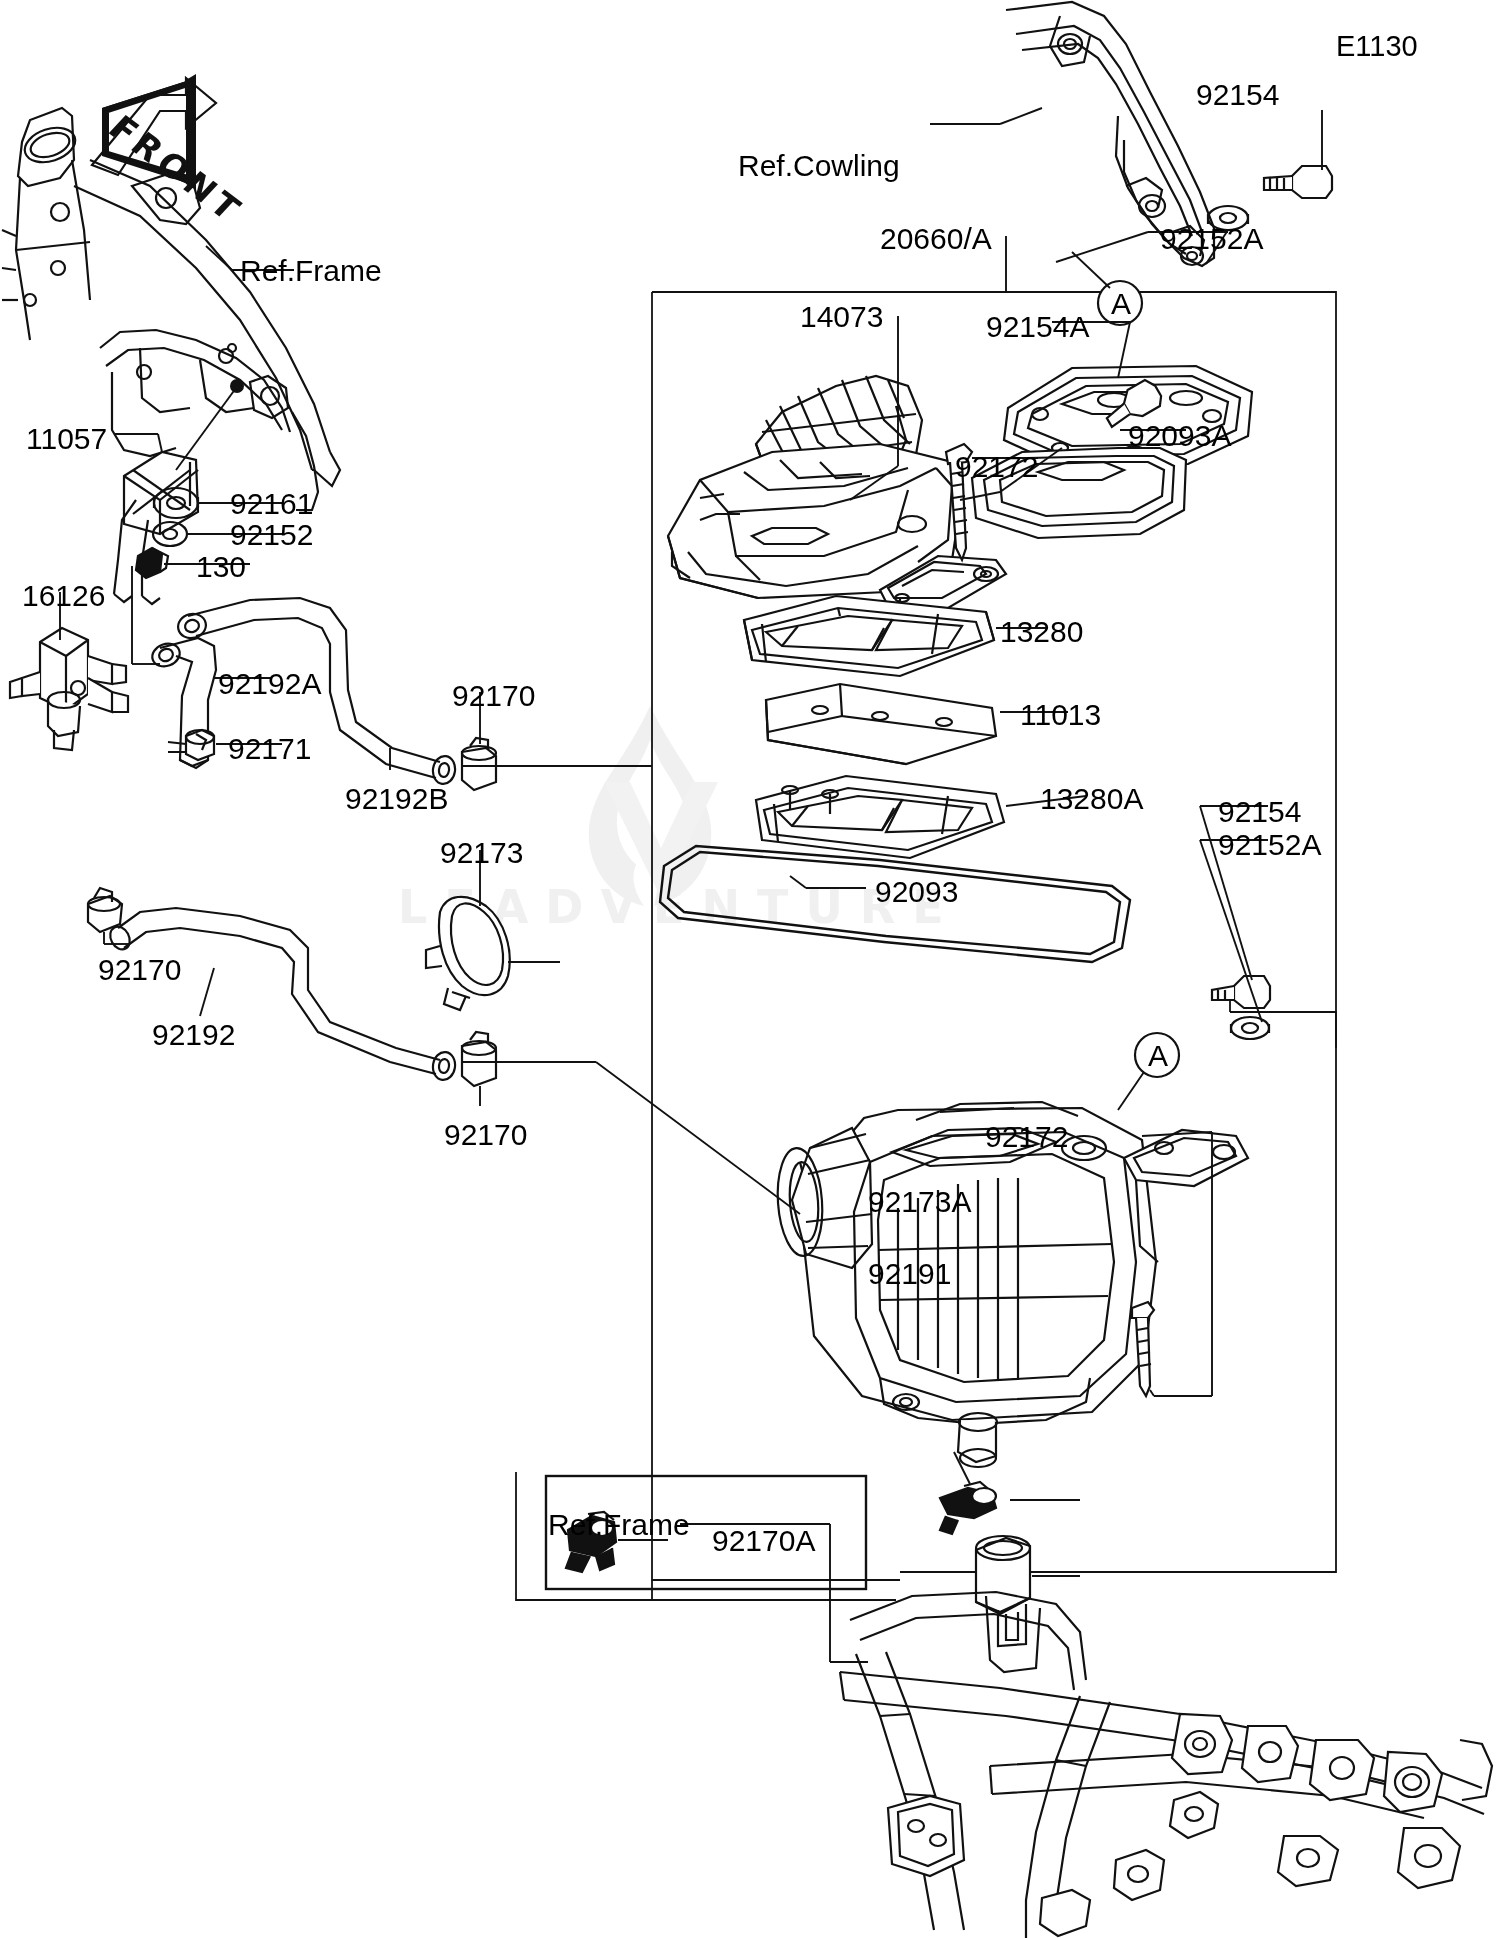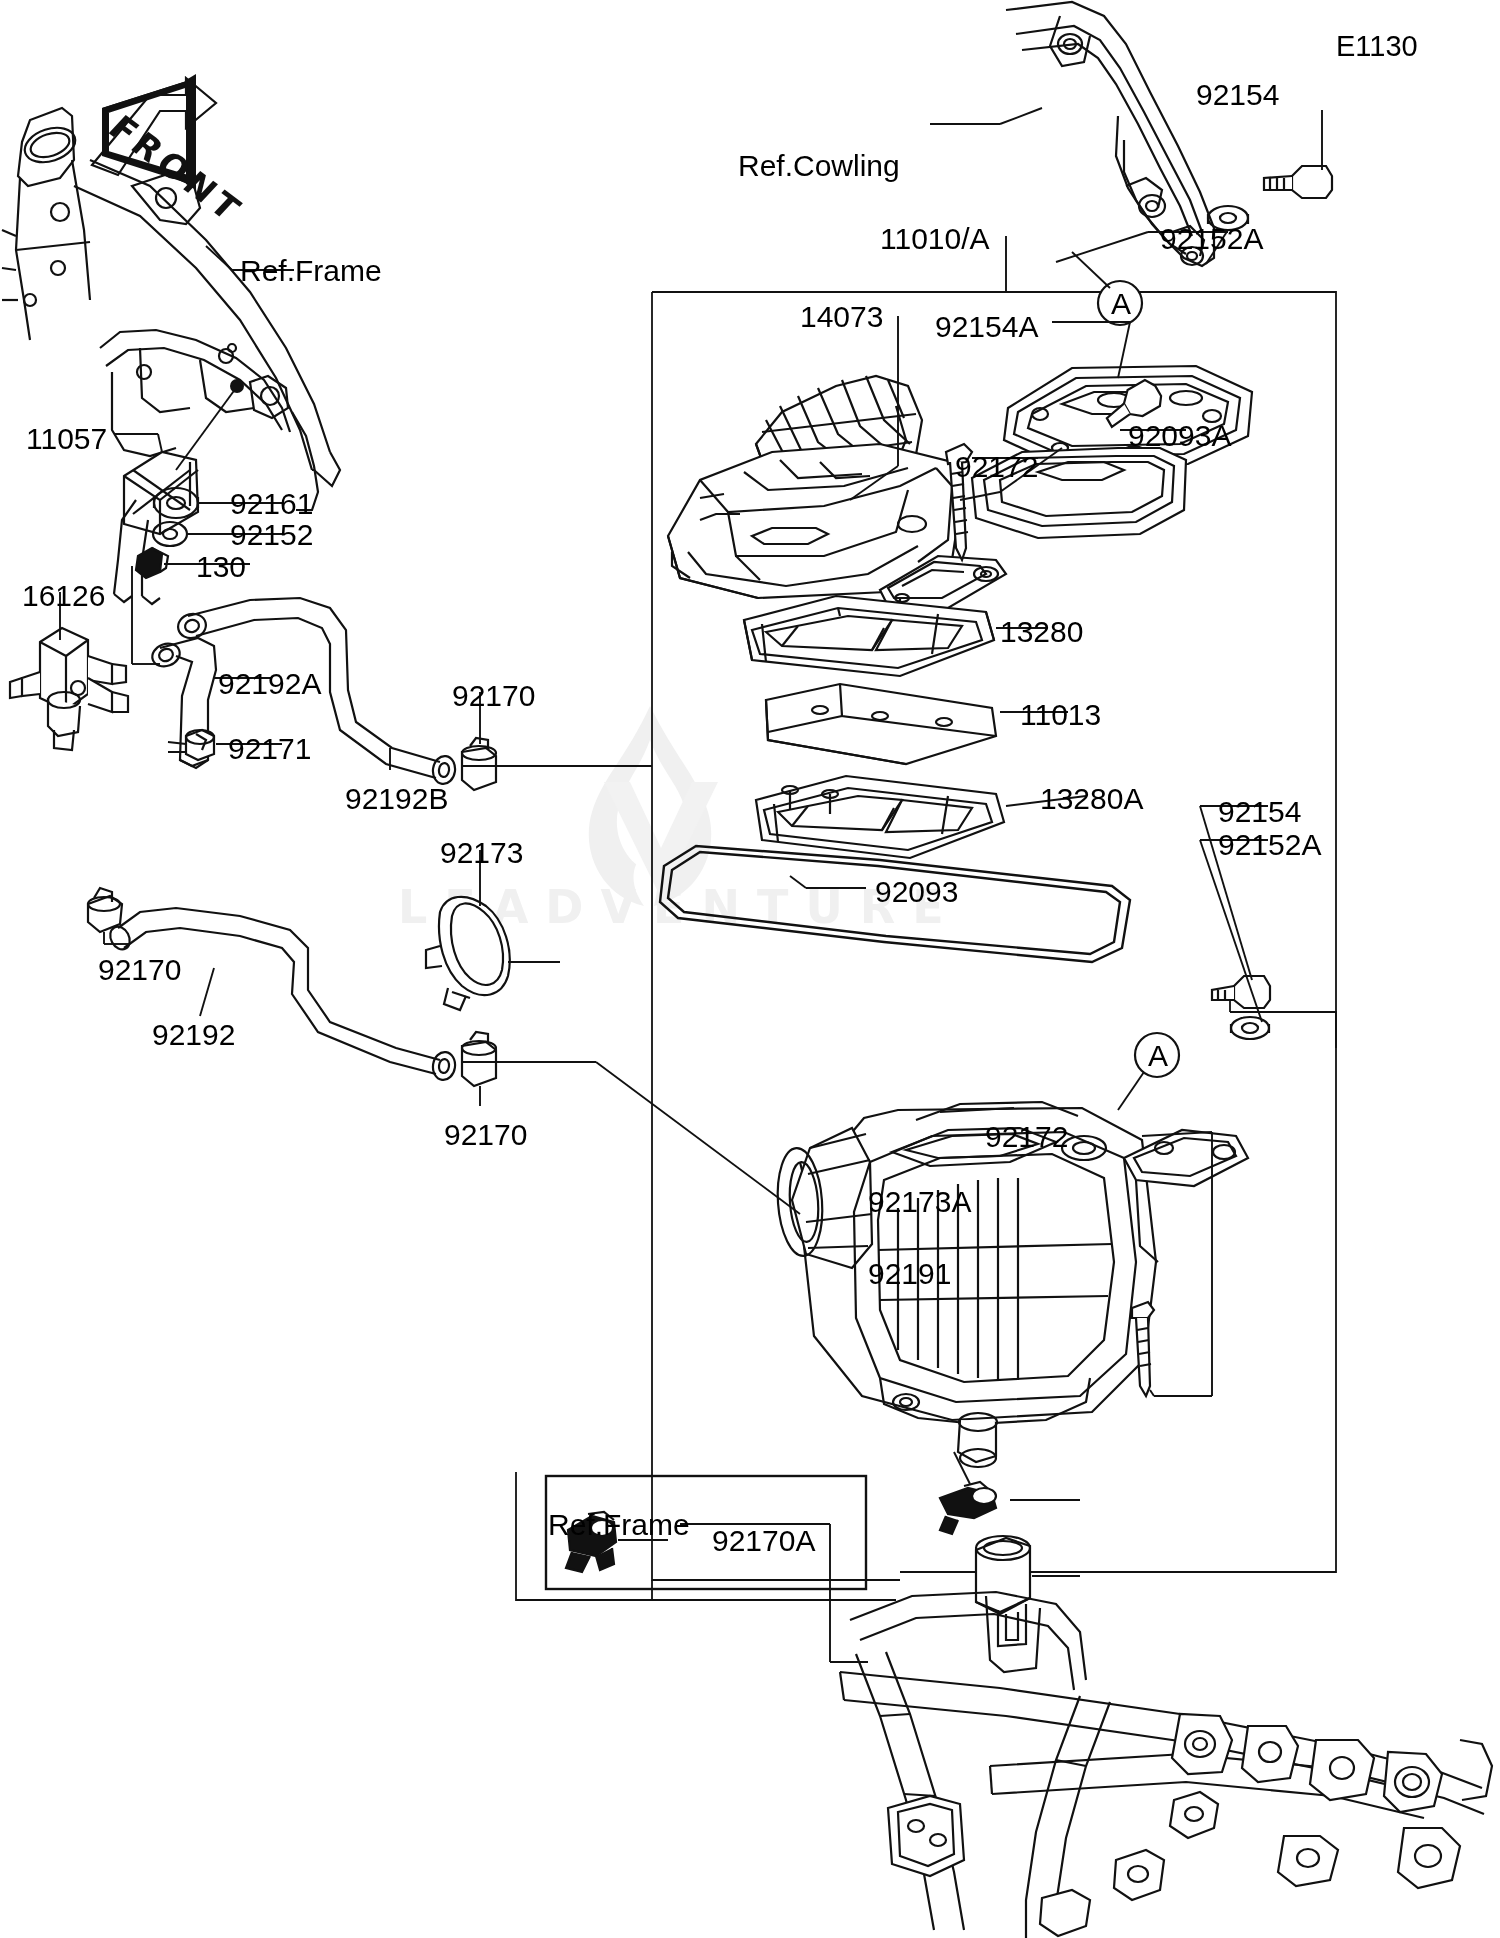--- a/index.html
+++ b/index.html
@@ -601,23 +601,23 @@
   <div class="lbl" style="left:548px;top:1508px;">Ref.Frame</div>
 
   <div class="lbl" style="left:1111px;top:287px;">A</div>
   <div class="lbl" style="left:1148px;top:1039px;">A</div>
 
   <div class="lbl" style="left:672px;top:1524px;margin-left:40px;">92170A</div>
 
   <div id="labels-host">
       <div class="lbl" style="left: 1196px; top: 78px;">92154</div>
       <div class="lbl" style="left: 1160px; top: 222px;">92152A</div>
-      <div class="lbl" style="left: 880px; top: 222px;">11010/A</div>
+      <div class="lbl" style="left: 880px; top: 222px;">20660/A</div>
       <div class="lbl" style="left: 800px; top: 300px;">14073</div>
-      <div class="lbl" style="left: 935px; top: 310px;">92154A</div>
+      <div class="lbl" style="left: 986px; top: 310px;">92154A</div>
       <div class="lbl" style="left: 1128px; top: 419px;">92093A</div>
       <div class="lbl" style="left: 955px; top: 450px;">92172</div>
       <div class="lbl" style="left: 1000px; top: 615px;">13280</div>
       <div class="lbl" style="left: 1020px; top: 698px;">11013</div>
       <div class="lbl" style="left: 1040px; top: 782px;">13280A</div>
       <div class="lbl" style="left: 875px; top: 875px;">92093</div>
       <div class="lbl" style="left: 1218px; top: 795px;">92154</div>
       <div class="lbl" style="left: 1218px; top: 828px;">92152A</div>
       <div class="lbl" style="left: 26px; top: 422px;">11057</div>
       <div class="lbl" style="left: 230px; top: 487px;">92161</div>

